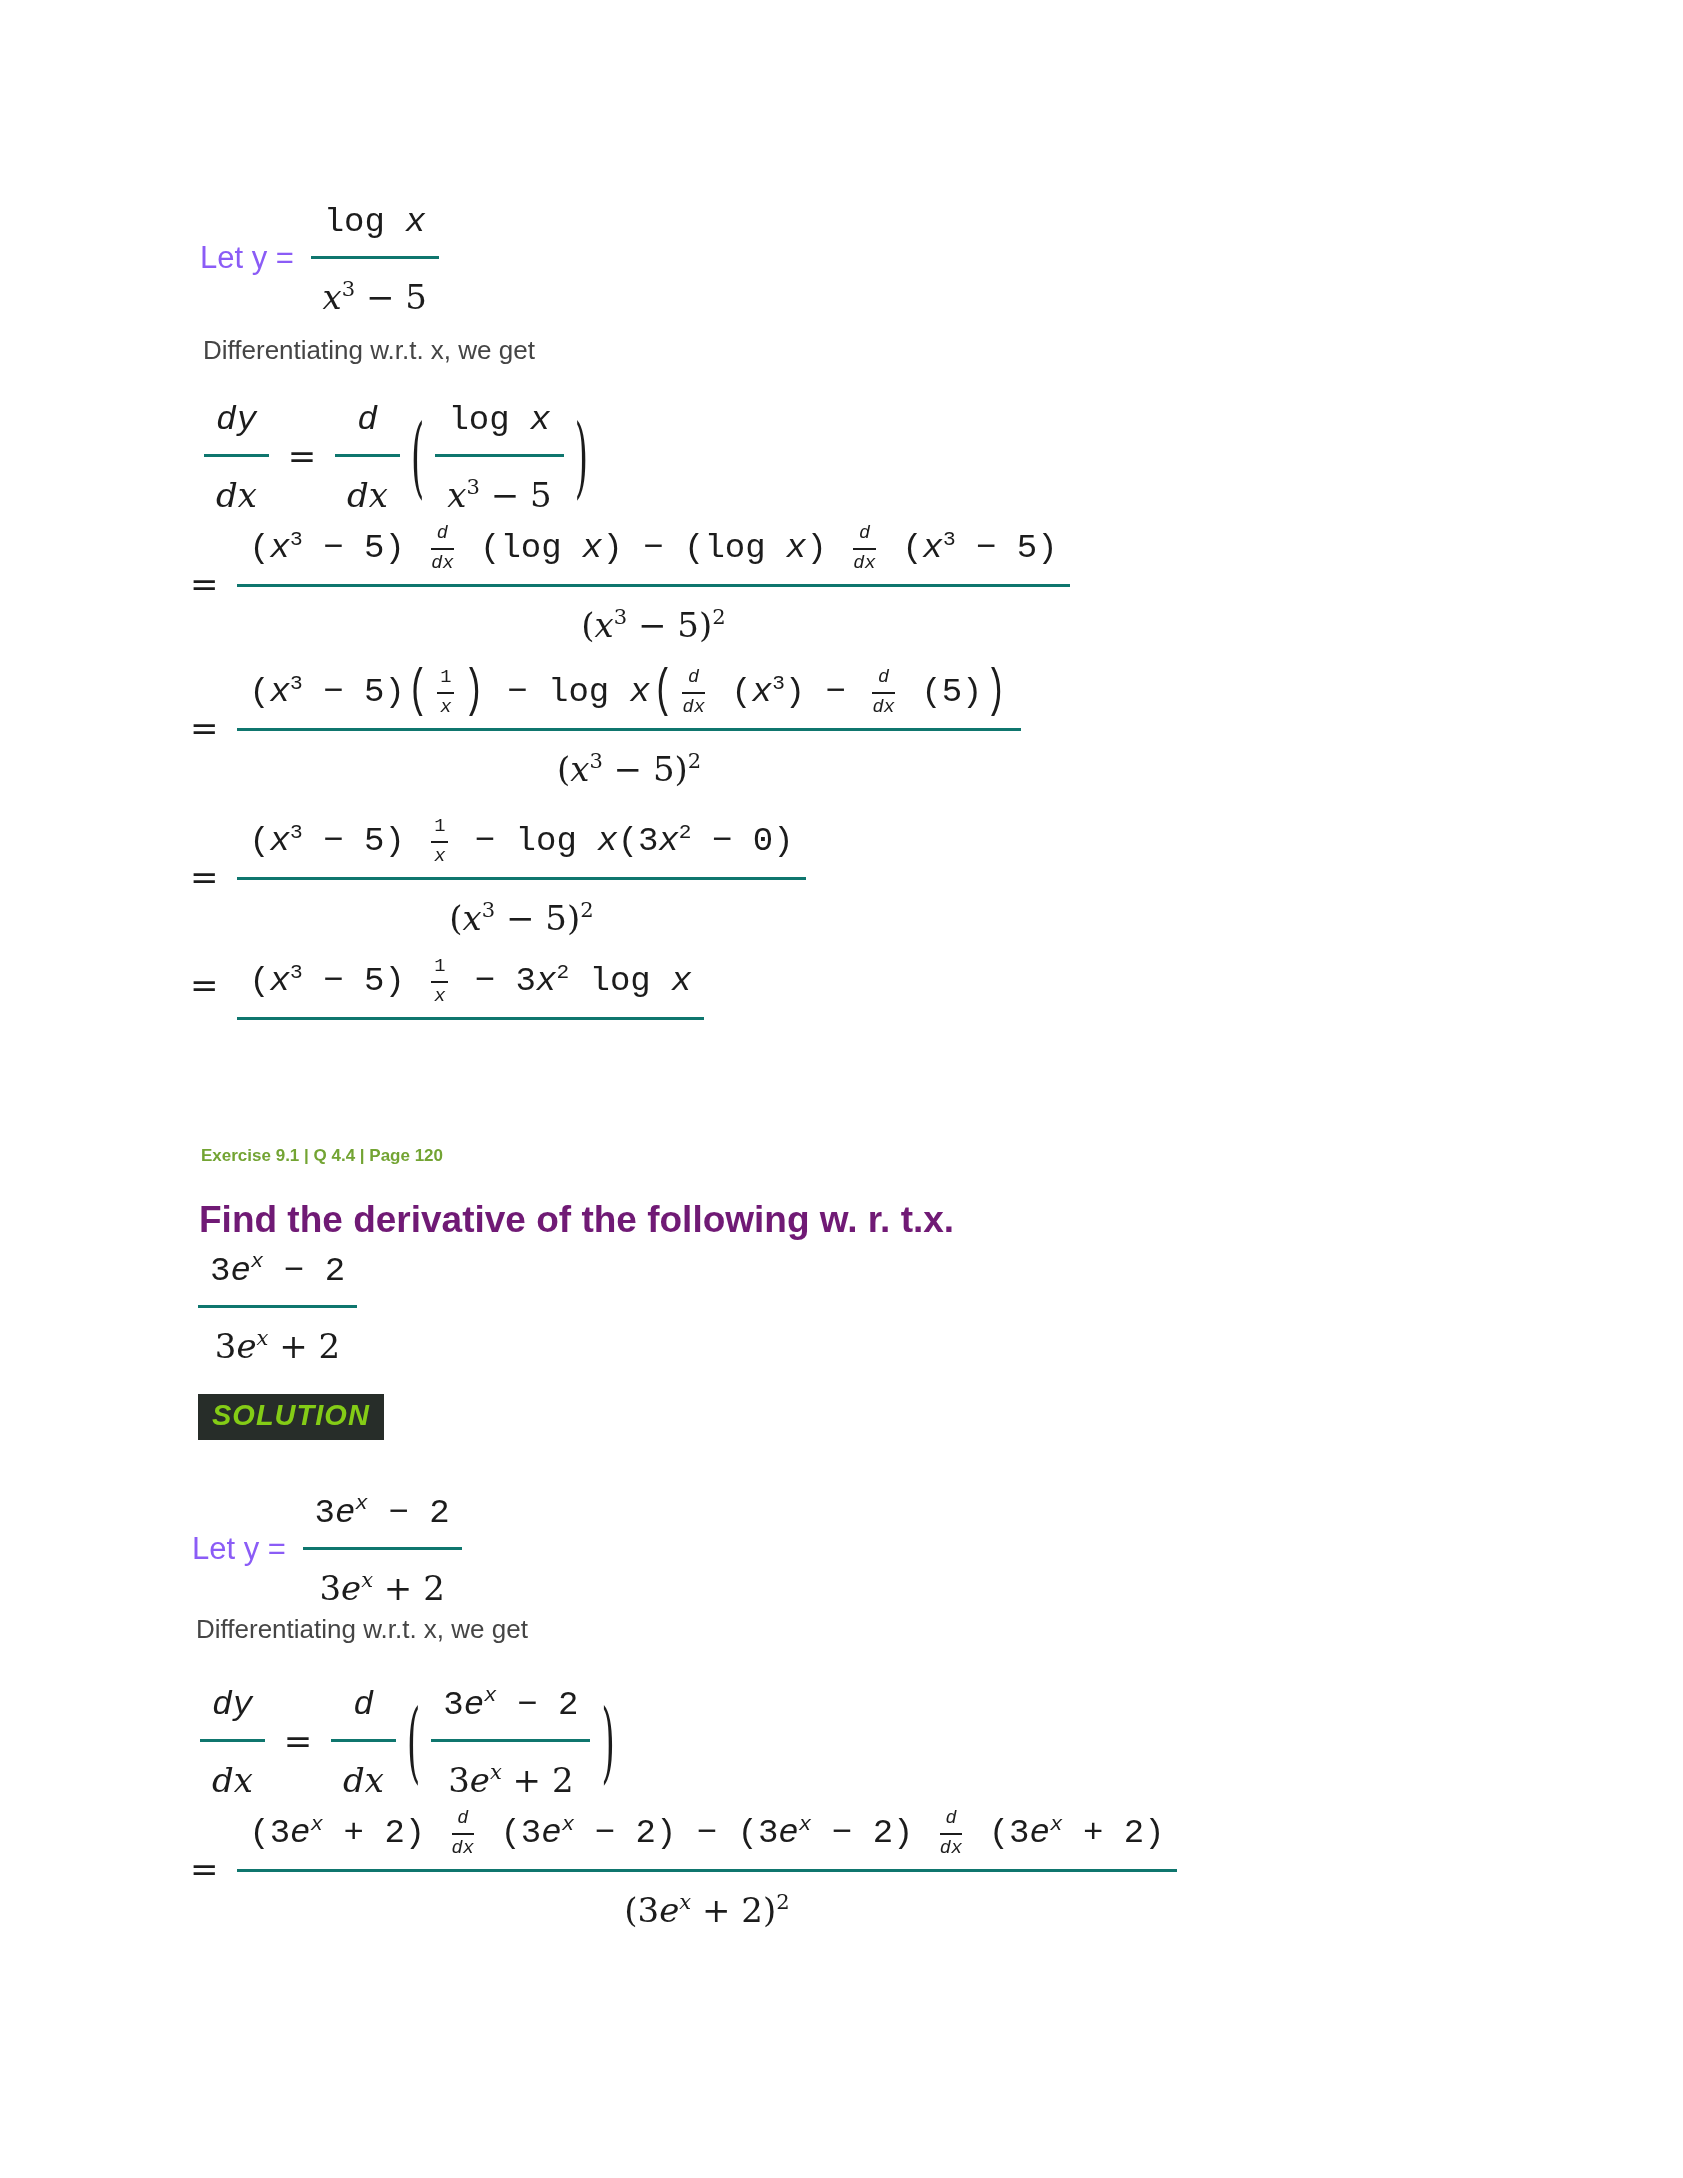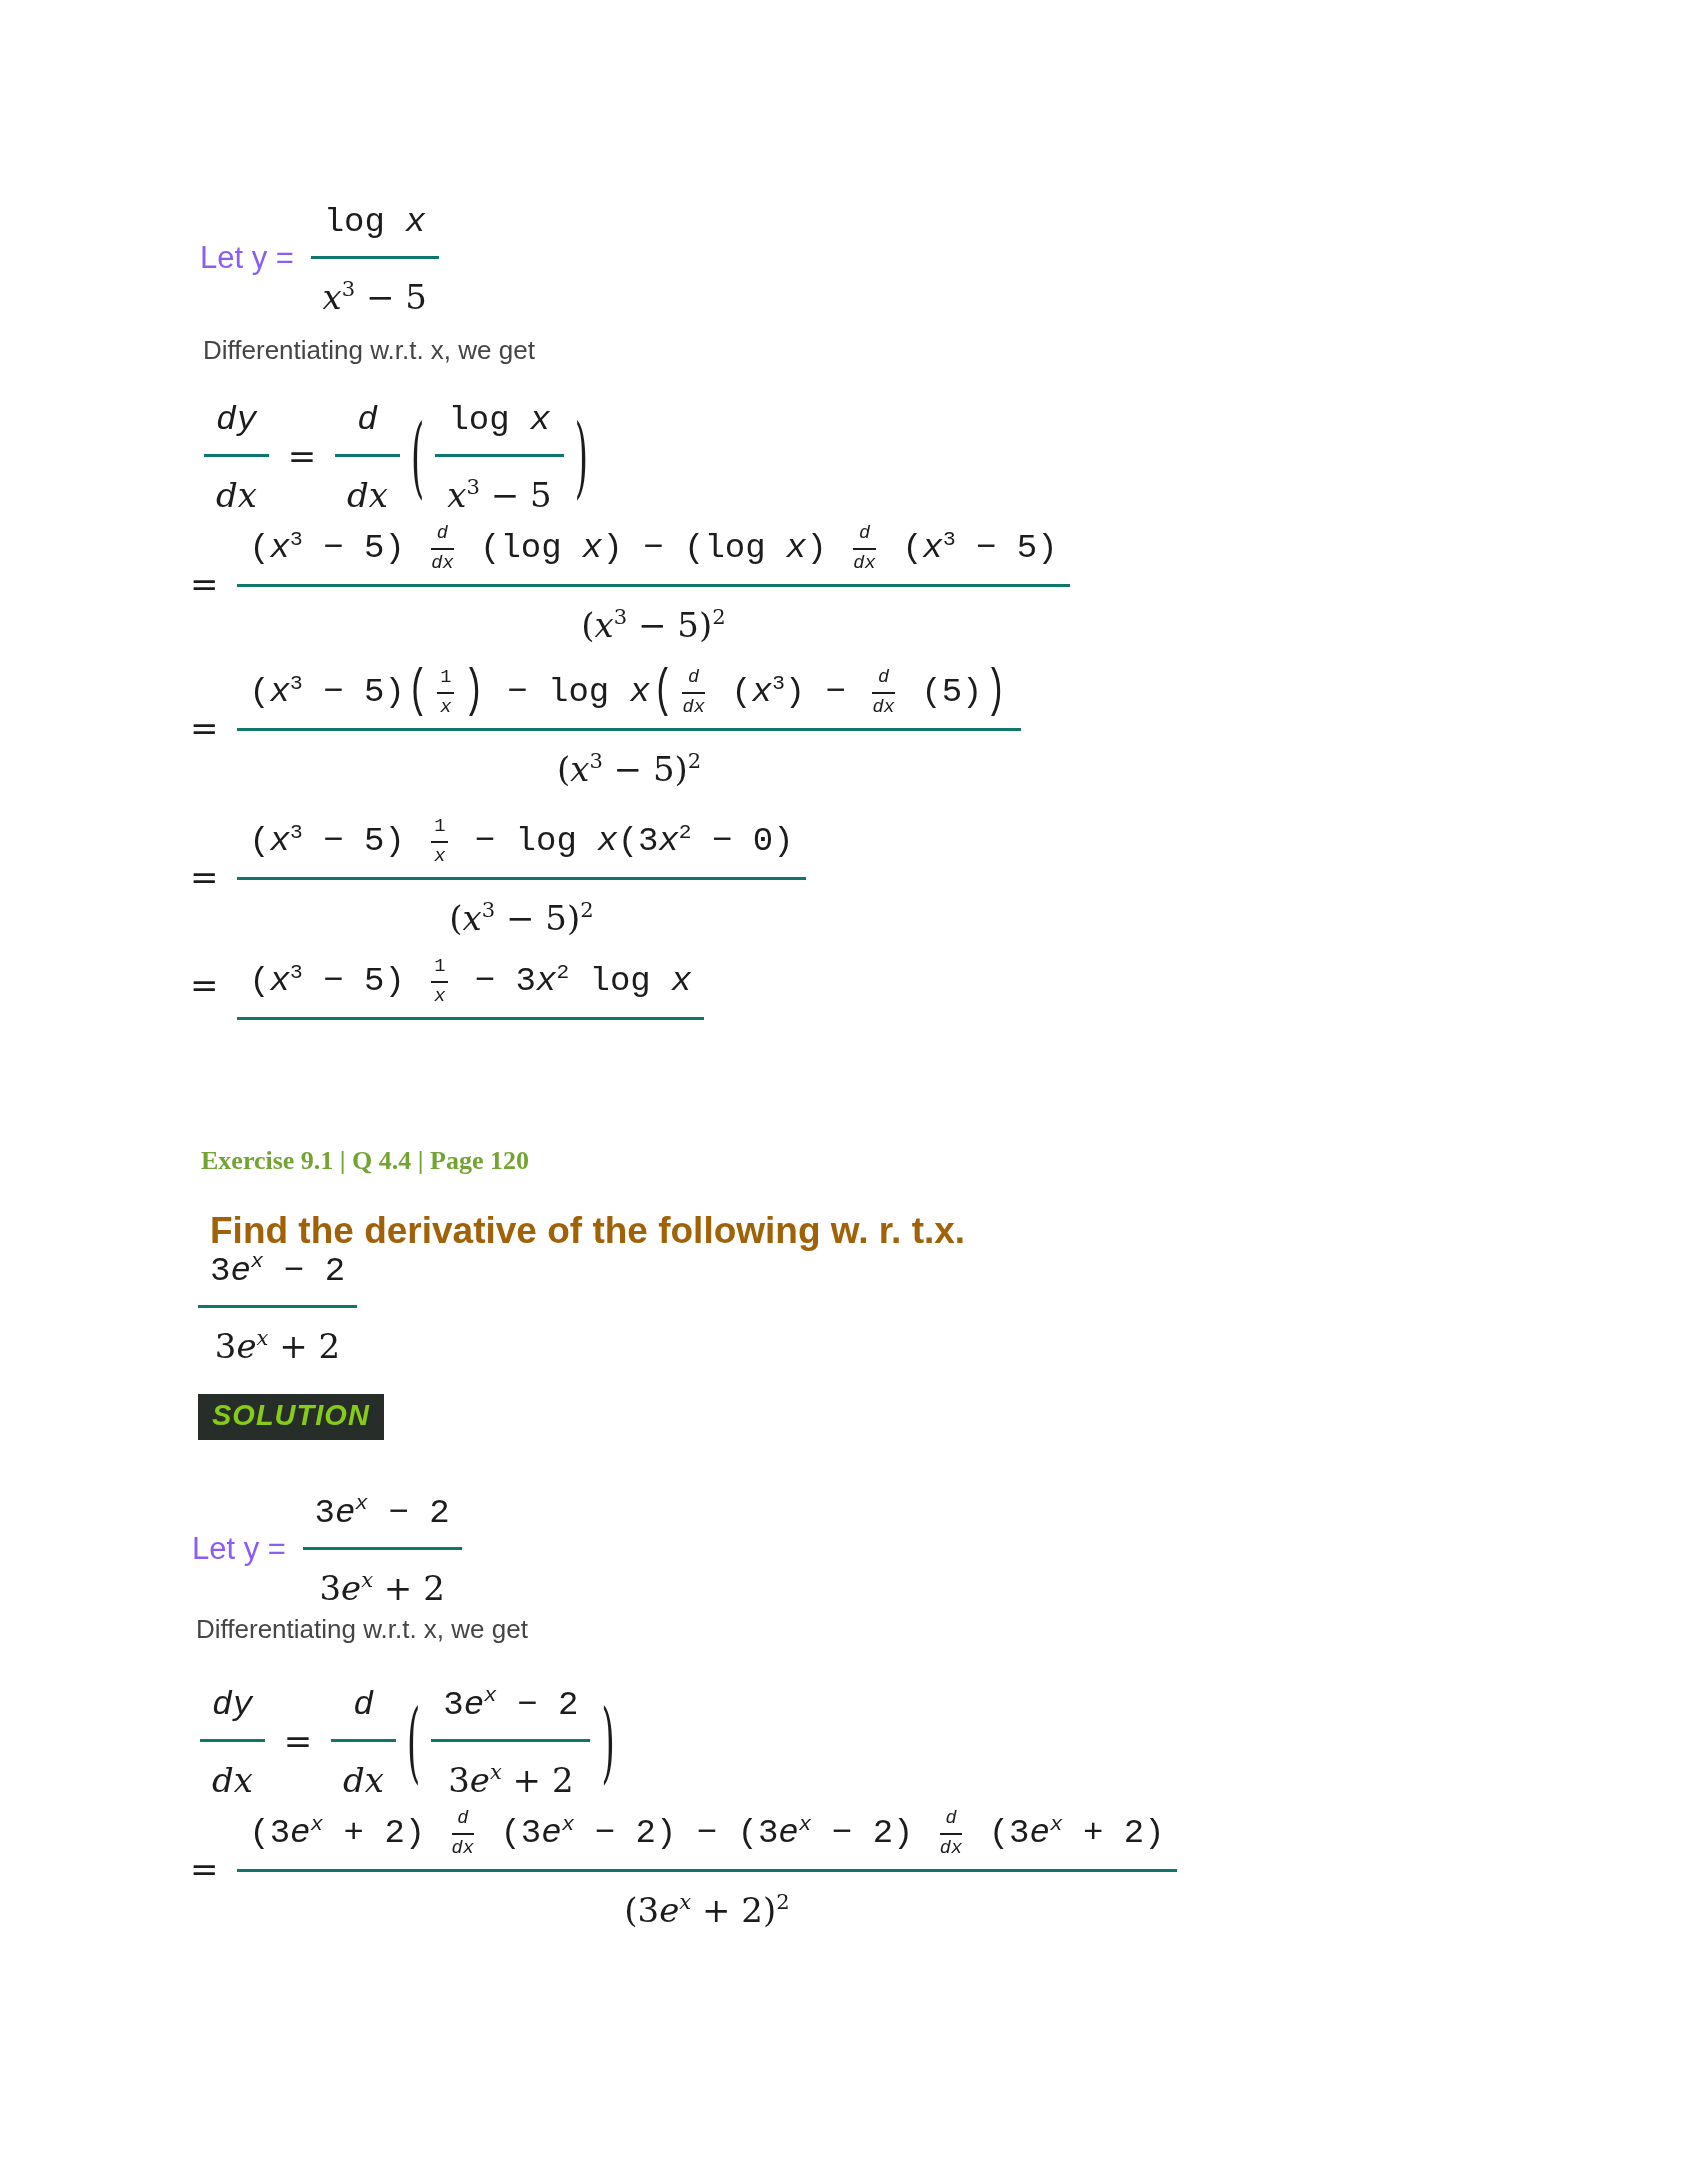--- a/index.html
+++ b/index.html
@@ -18,22 +18,22 @@
   .f>.fd{display:block;padding:16px 12px 2px;line-height:1.35;}
   .sf{display:inline-block;vertical-align:middle;text-align:center;font-size:0.55em;
       line-height:1.15;margin:0 6px;}
   .sf .fn{display:block;border-bottom:2px solid #1c1c1c;padding:0 3px 3px;}
   .sf .fd{display:block;padding-top:3px;}
   .sup{font-size:0.62em;vertical-align:0.6em;line-height:0;}
   .b{display:inline-block;vertical-align:middle;margin:0 3px;transform-origin:center;}
 
   
   .body-text{font-size:26px;color:#454545;margin:0;}
-  .exercise-meta{font-size:26px;font-weight:700;font-family:Liberation Serif, serif;}
-  .question-heading{font-size:37px;font-weight:700;color:#a16207;margin:12px;}
+  .exercise-meta{font-size:17px;font-weight:700;}
+  .question-heading{font-size:37px;font-weight:700;color:#701a75;margin:1px;}
   .solution-badge{display:inline-block;font-style:italic;font-weight:600;font-size:29px;
                   letter-spacing:1px;padding:5px 14px 8px;}
 </style>
 </head>
 <body>
 
 <div class="page">
 
   <div class="abs math" style="left:200px;top:194px;">
       <span class="mt">Let y = </span>

